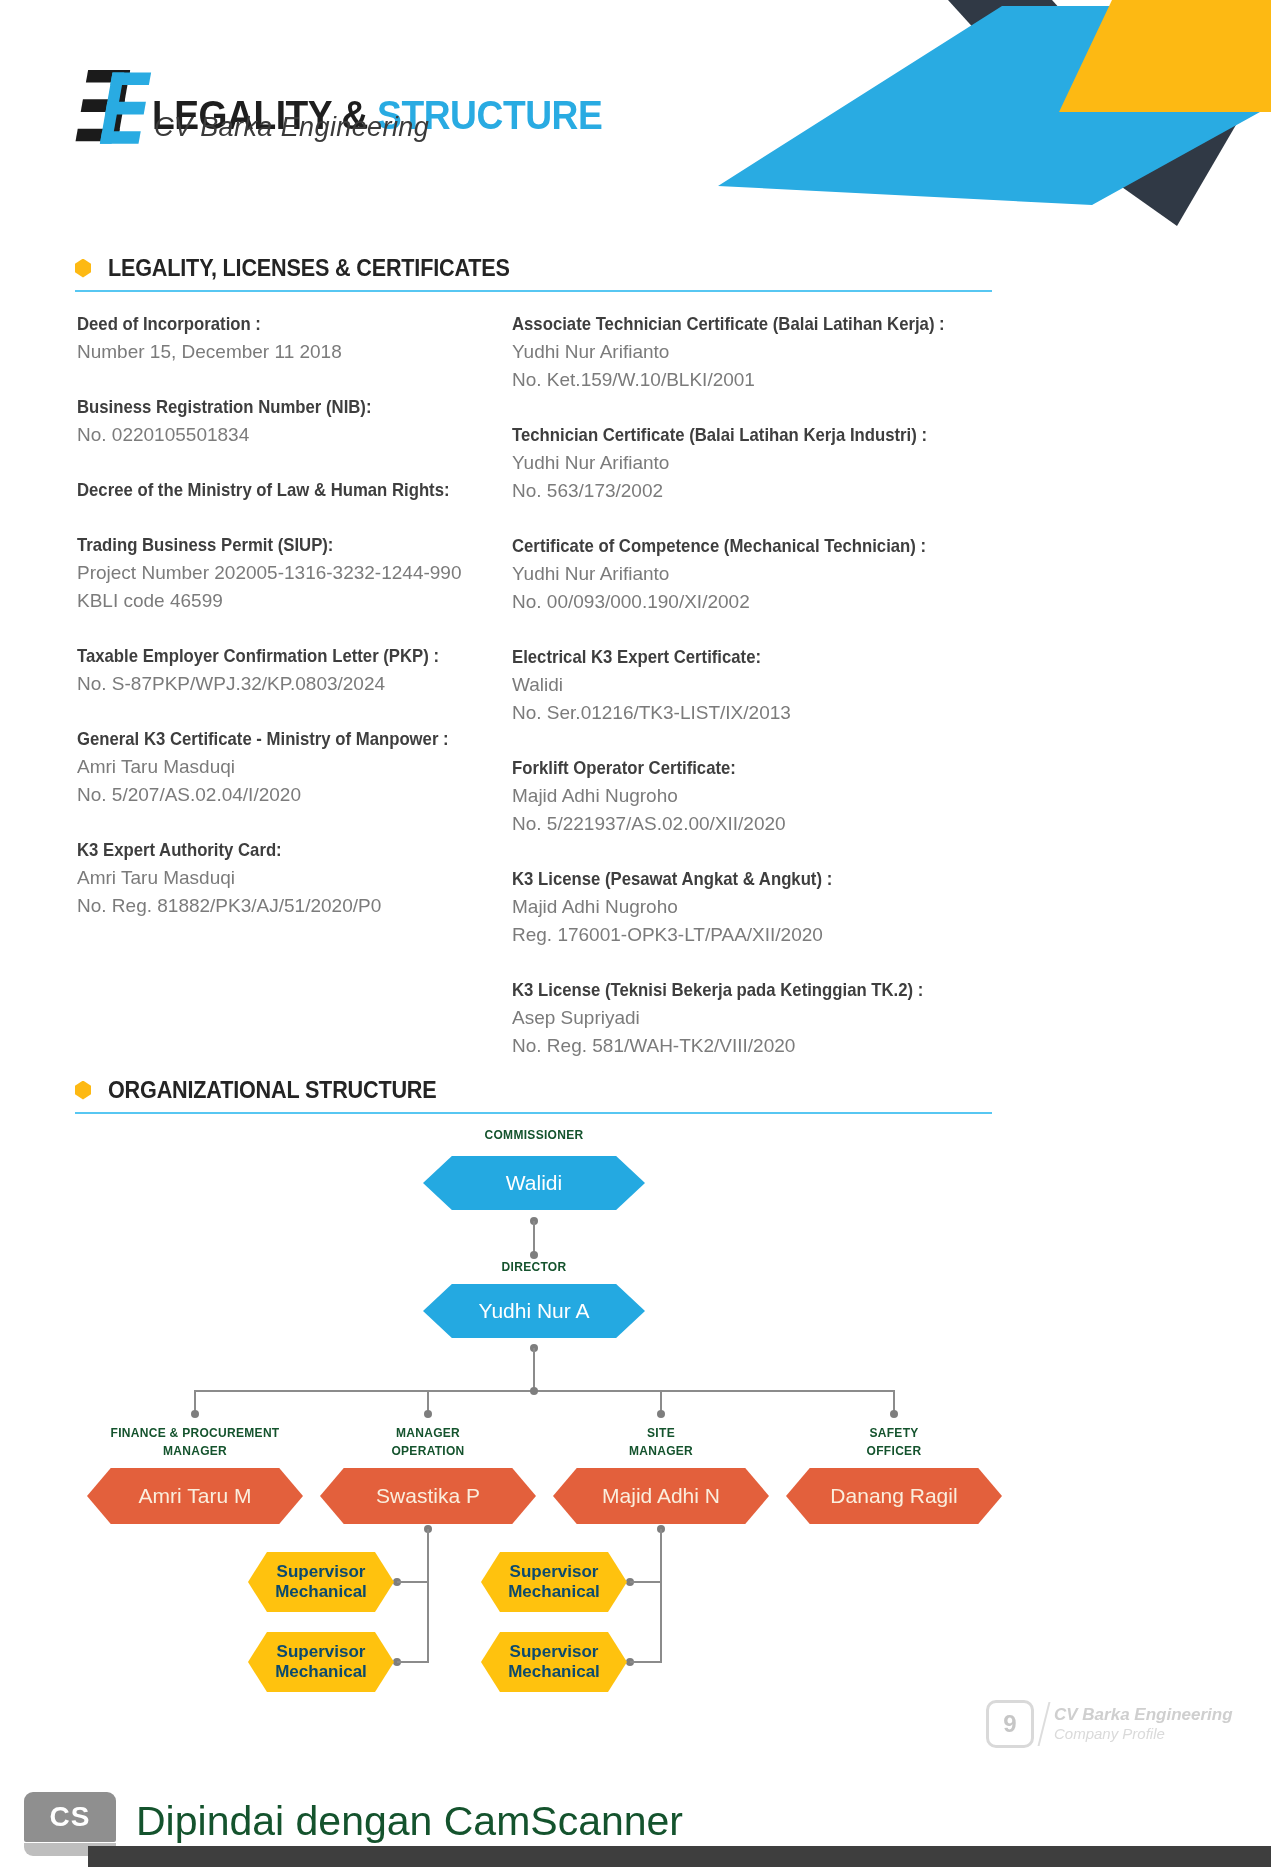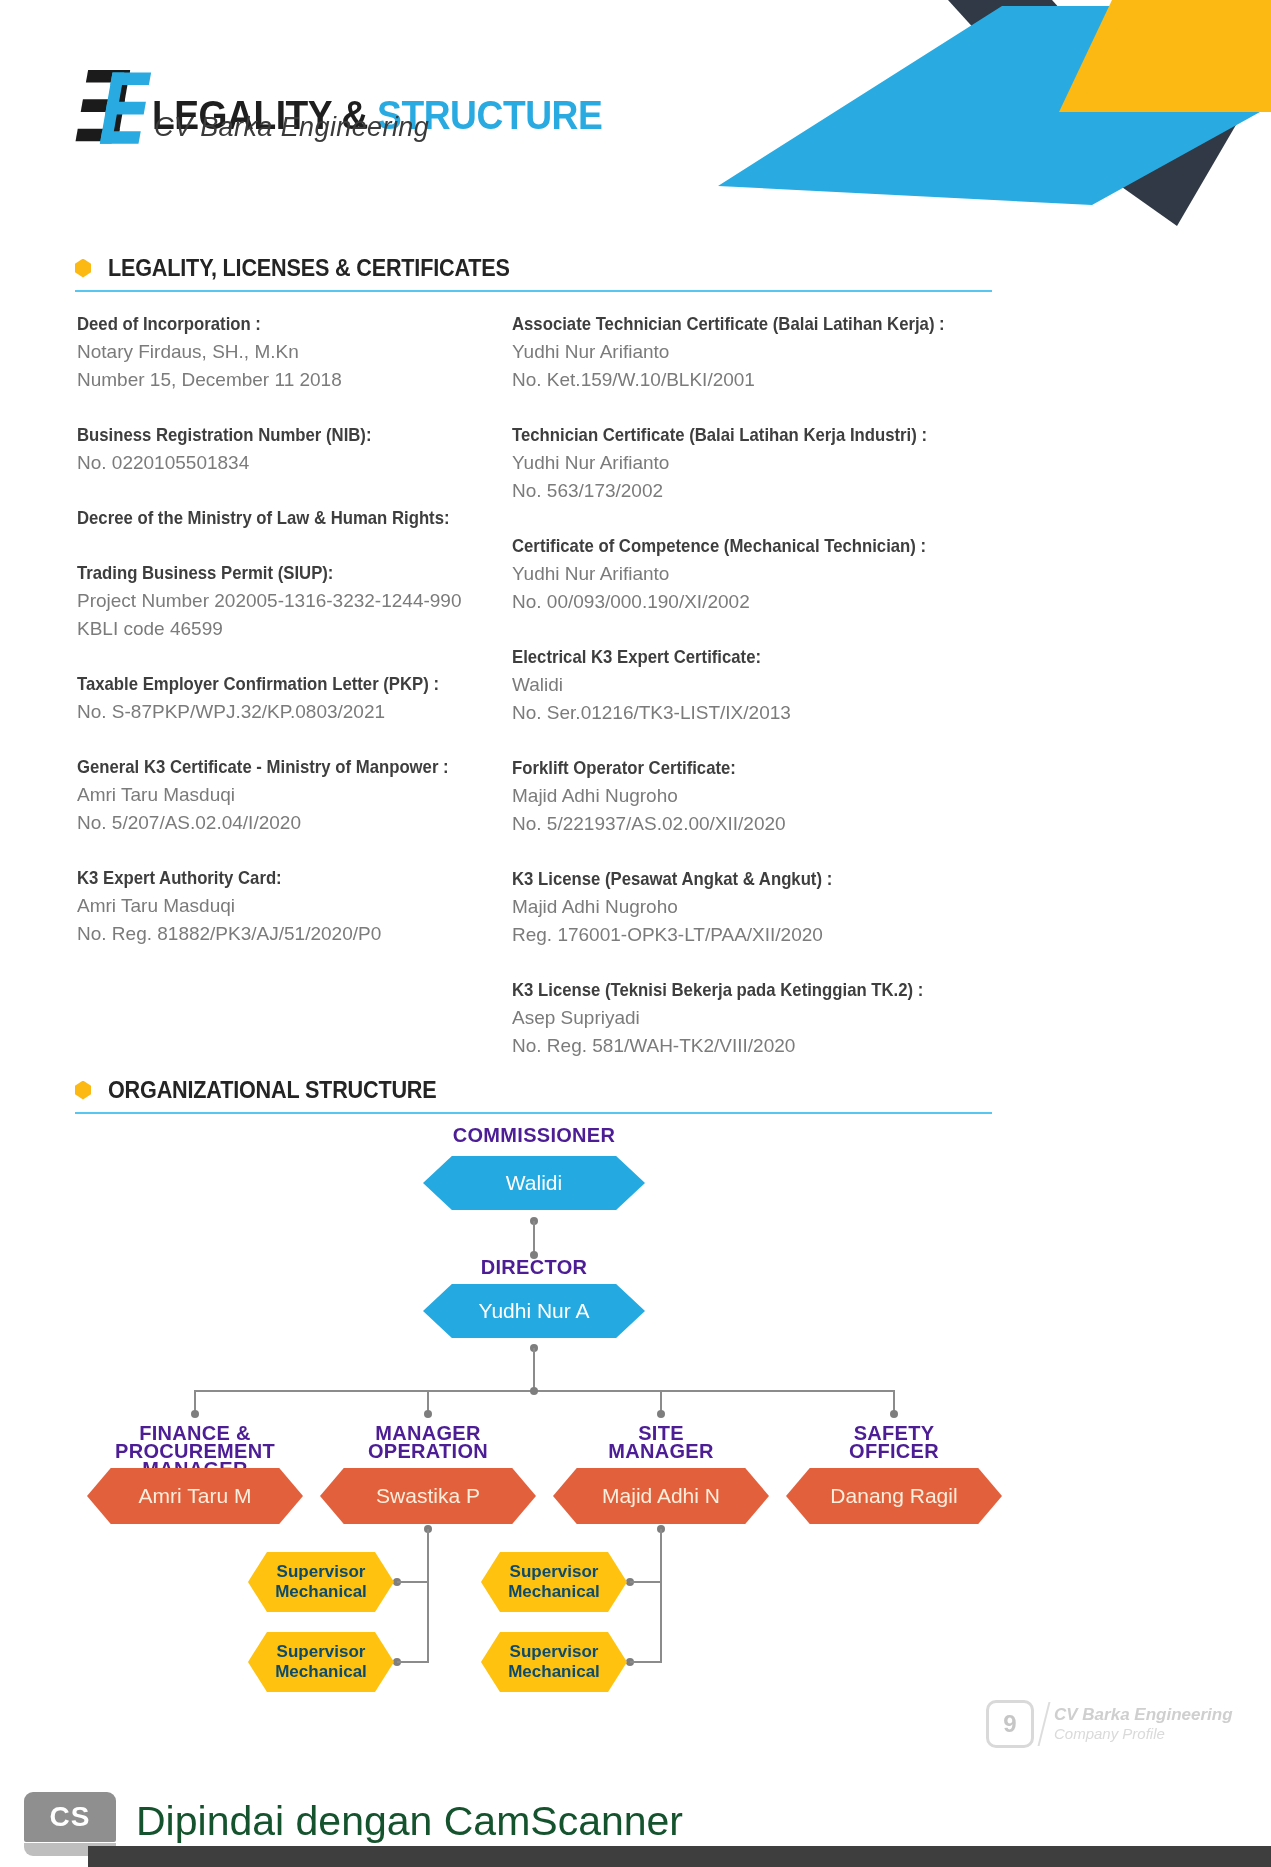--- a/index.html
+++ b/index.html
@@ -25,22 +25,22 @@
   .sec-line{position:absolute;height:2px;background:#57C7F2;left:75px;width:917px}
 
   
   .col{position:absolute;top:310px}
   .entry{margin-bottom:27px}
   .entry-title{font-size:19px;line-height:28px;font-weight:bold;color:#3e3e3e;
        white-space:nowrap;transform:scaleX(.88);transform-origin:left}
   .entry-line{font-size:19px;line-height:28px;color:#7b7b7b;white-space:nowrap}
 
   
-  .org-label{position:absolute;text-align:center;font-weight:bold;color:#4c1d95;
-       font-size:20px;letter-spacing:.3px;line-height:18px}
+  .org-label{position:absolute;text-align:center;font-weight:bold;color:#14532d;
+       font-size:12px;letter-spacing:.3px;line-height:18px}
   .hex{position:absolute;display:flex;flex-direction:column;align-items:center;
        justify-content:center;text-align:center}
   .hex.blue{background:#24A9E1;color:#ffffff;font-size:21px;
        clip-path:polygon(13% 0,87% 0,100% 50%,87% 100%,13% 100%,0 50%)}
   .hex.orange{background:#E3603C;color:#FAEEDD;font-size:21px;
        clip-path:polygon(11% 0,89% 0,100% 50%,89% 100%,11% 100%,0 50%)}
   .hex.yellow{background:#FFC20E;color:#0c4a6e;font-size:17px;font-weight:bold;
        line-height:20px;
        clip-path:polygon(13% 0,87% 0,100% 50%,87% 100%,13% 100%,0 50%)}
   .dot{position:absolute;width:8px;height:8px;border-radius:50%;background:#7e7e7e}
@@ -94,40 +94,39 @@
 
 <div class="sec" style="left:75px;top:254px">
   <span class="bullet"></span>
   <h2>LEGALITY, LICENSES &amp; CERTIFICATES</h2>
 </div>
 <div class="sec-line" style="top:290px"></div>
 
 <div class="col" style="left:77px;width:433px">
   <div class="entry">
     <div class="entry-title">Deed of Incorporation :</div>
-    <div class="entry-line">Notary Firdaus, SH., M.Kn</div>
     <div class="entry-line">Number 15, December 11 2018</div>
   </div>
   <div class="entry">
     <div class="entry-title">Business Registration Number (NIB):</div>
     <div class="entry-line">No. 0220105501834</div>
     <div class="entry-line"></div>
   </div>
   <div class="entry">
     <div class="entry-title">Decree of the Ministry of Law &amp; Human Rights:</div>
     <div class="entry-line"></div>
   </div>
   <div class="entry">
     <div class="entry-title">Trading Business Permit (SIUP):</div>
     <div class="entry-line">Project Number 202005-1316-3232-1244-990</div>
     <div class="entry-line">KBLI code 46599</div>
   </div>
   <div class="entry">
     <div class="entry-title">Taxable Employer Confirmation Letter (PKP) :</div>
-    <div class="entry-line">No. S-87PKP/WPJ.32/KP.0803/2021</div>
+    <div class="entry-line">No. S-87PKP/WPJ.32/KP.0803/2024</div>
     <div class="entry-line"></div>
   </div>
   <div class="entry">
     <div class="entry-title">General K3 Certificate - Ministry of Manpower :</div>
     <div class="entry-line">Amri Taru Masduqi</div>
     <div class="entry-line">No. 5/207/AS.02.04/I/2020</div>
   </div>
   <div class="entry">
     <div class="entry-title">K3 Expert Authority Card:</div>
     <div class="entry-line">Amri Taru Masduqi</div>

